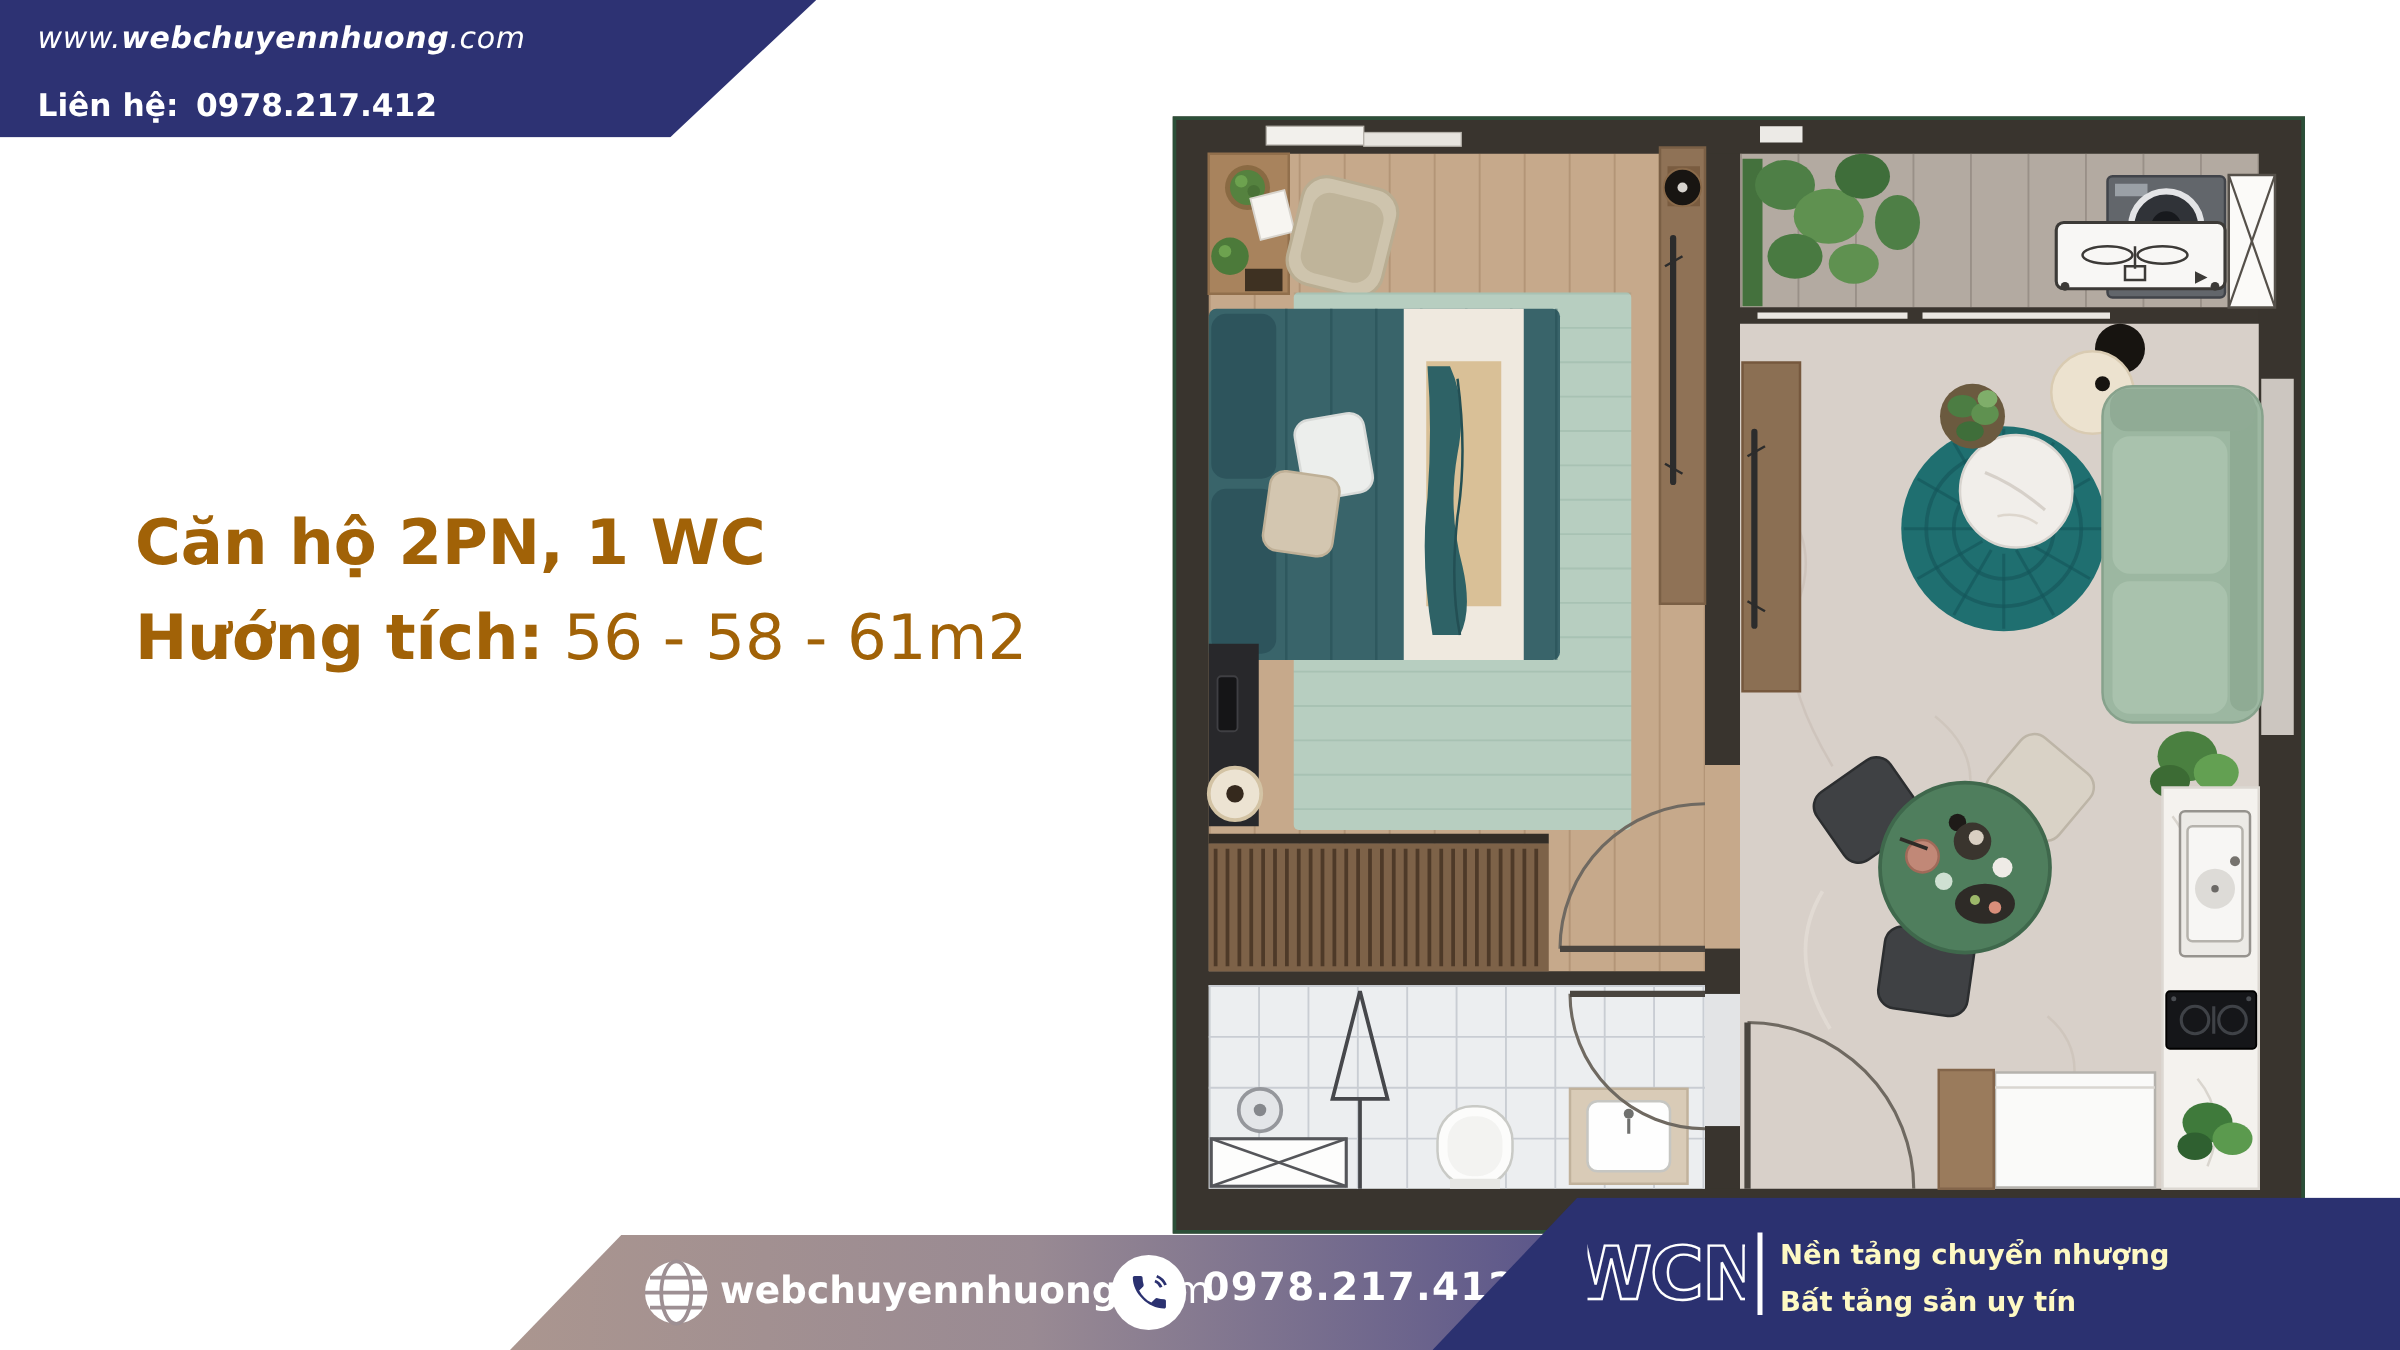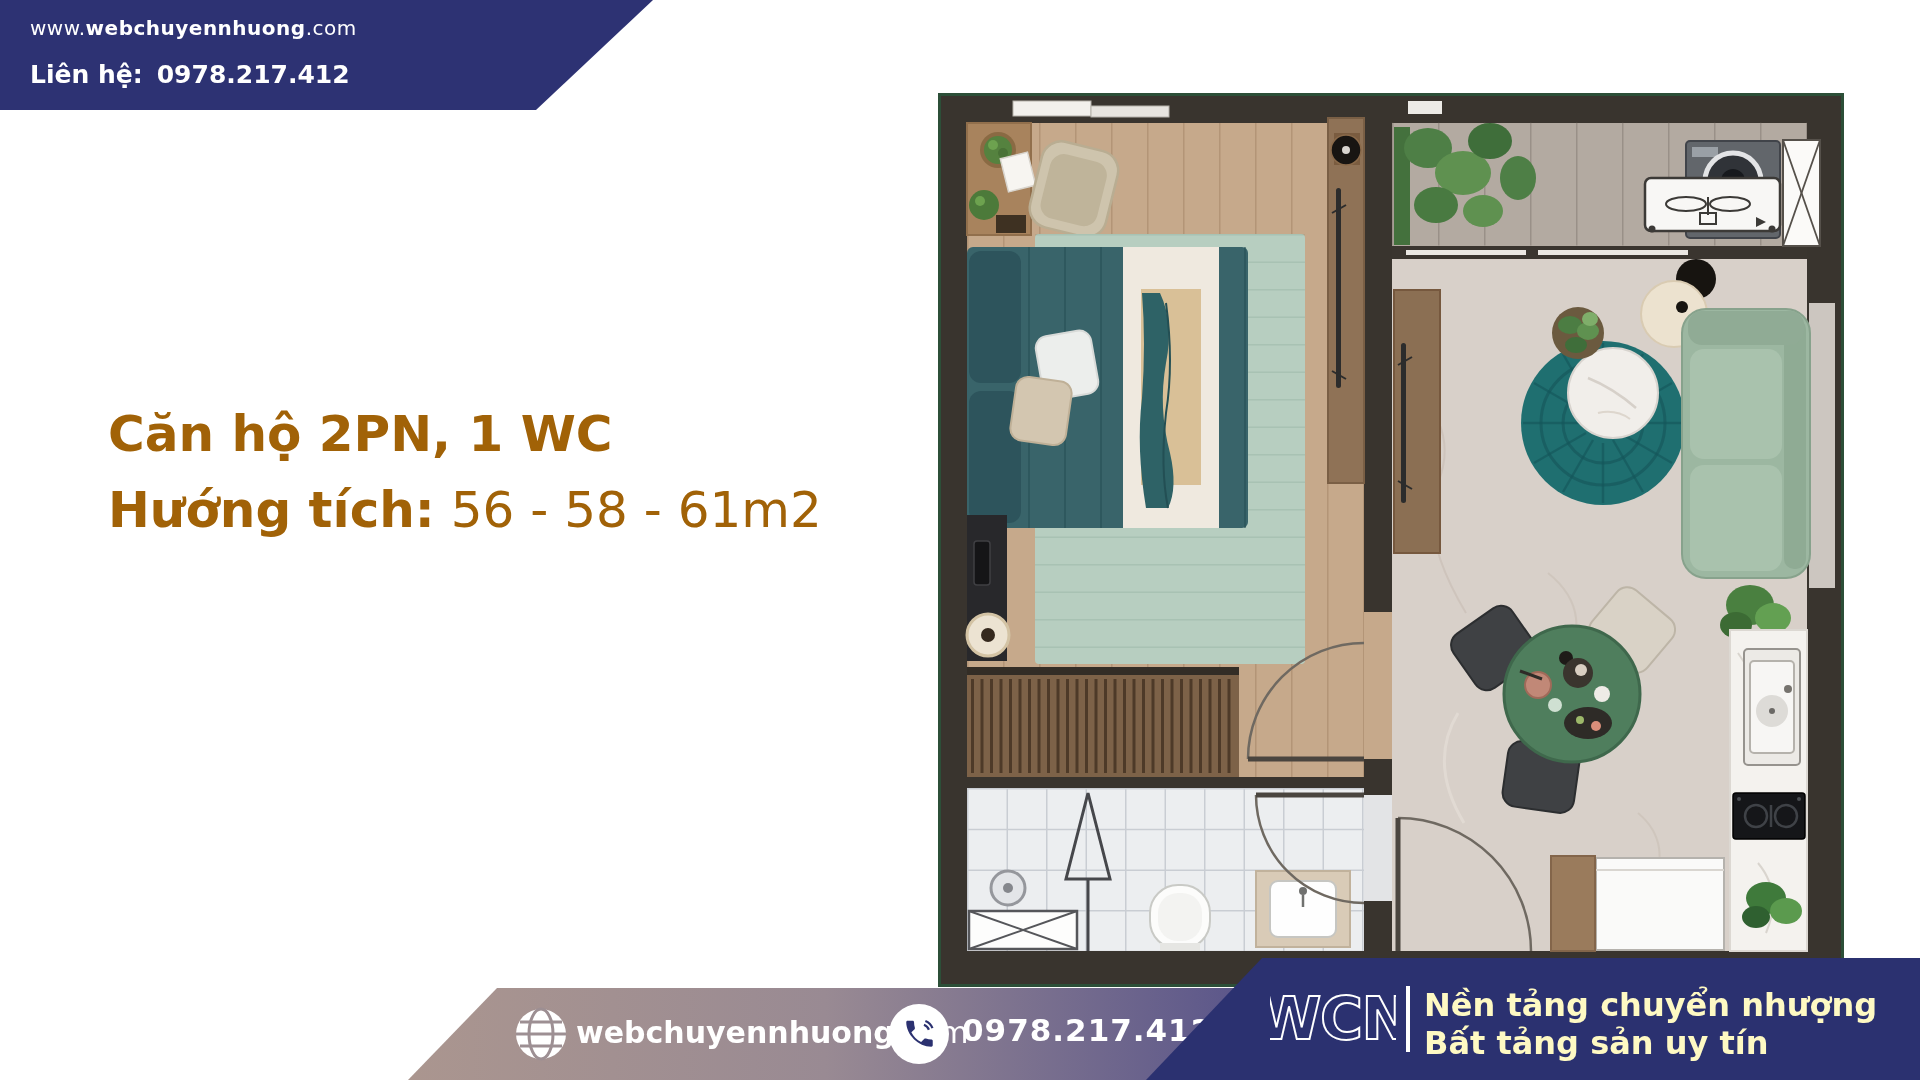--- a/index.html
+++ b/index.html
@@ -2,23 +2,23 @@
 <html><head>
 <meta charset="utf-8">
 <style>
   html,body{margin:0;padding:0;background:#ffffff;}
   .canvas{position:relative;width:1920px;height:1080px;background:#ffffff;overflow:hidden;
           font-family:"DejaVu Sans","Liberation Sans",sans-serif;}
 
   
   .top-banner{position:absolute;left:0;top:0;width:700px;height:110px;background:#2d3273;
               clip-path:polygon(0 0,653px 0,536px 110px,0 110px);color:#fff;}
-  .tb-line1{position:absolute;left:30px;top:16px;font-size:20px;letter-spacing:.5px;white-space:nowrap;}
+  .tb-line1{position:absolute;left:30px;top:16px;font-size:24px;letter-spacing:.5px;white-space:nowrap;font-style:italic;}
   .tb-line1 .b{font-weight:bold;}
-  .tb-line2{position:absolute;left:30px;top:60px;font-size:25px;font-weight:bold;white-space:nowrap;}
+  .tb-line2{position:absolute;left:30px;top:70px;font-size:25px;font-weight:bold;white-space:nowrap;}
   .tb-line2 .gap{display:inline-block;width:14px;}
 
   
   .info{position:absolute;left:108px;top:396px;color:#a16207;font-size:50px;line-height:76px;white-space:nowrap;}
   .info .lbl,.info .title{font-weight:bold;}
   .info .val{font-weight:normal;}
 
   
   .plan{position:absolute;left:938px;top:93px;width:906px;height:894px;z-index:1;}
 
@@ -30,21 +30,21 @@
   .fb-site{position:absolute;left:176px;top:27px;font-size:30px;white-space:nowrap;}
   .fb-site .b{font-weight:bold;}
   .fb-phone-badge{position:absolute;left:489px;top:16px;width:60px;height:60px;border-radius:50%;
                   background:#ffffff;display:flex;align-items:center;justify-content:center;}
   .fb-phone-num{position:absolute;left:562px;top:24px;font-size:31px;font-weight:bold;letter-spacing:1px;white-space:nowrap;}
 
   .wcn-panel{position:absolute;left:1140px;top:958px;width:780px;height:122px;z-index:3;background:#2b3170;
              clip-path:polygon(122px 0,100% 0,100% 100%,6px 100%);color:#fef9c3;}
   .wcn-logo{position:absolute;left:130px;top:16px;}
   .wcn-divider{position:absolute;left:266px;top:28px;width:4px;height:66px;background:#ffffff;}
-  .wcn-tagline{position:absolute;left:284px;top:28px;font-size:32px;font-weight:bold;line-height:38px;white-space:nowrap;}
+  .wcn-tagline{position:absolute;left:284px;top:28px;font-size:22px;font-weight:bold;line-height:38px;white-space:nowrap;}
 </style>
 </head>
 <body>
 
 <div class="canvas">
 
   <div class="top-banner">
     <div class="tb-line1"><span>www.</span><span class="b">webchuyennhuong</span><span>.com</span></div>
     <div class="tb-line2"><span>Liên hệ:</span><span class="gap"></span><span>0978.217.412</span></div>
   </div>

